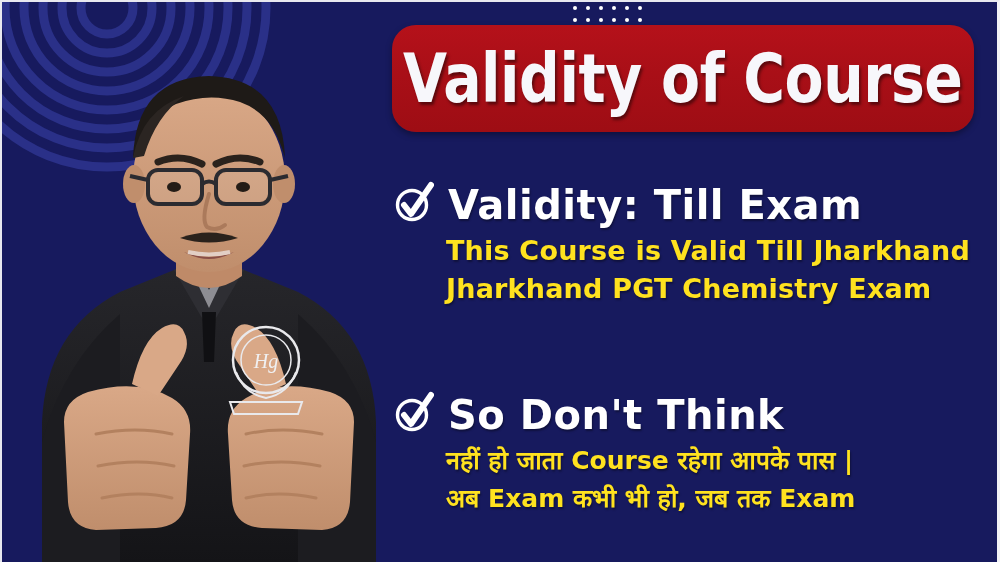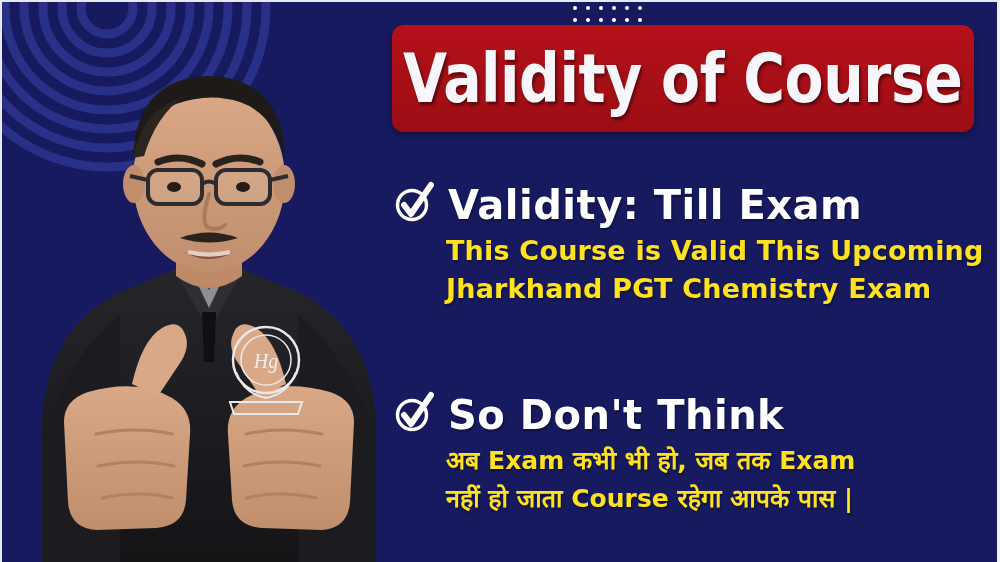--- a/index.html
+++ b/index.html
@@ -35,21 +35,21 @@
   #person{
     position:absolute;left:22px;top:60px;width:370px;height:502px;
     pointer-events:none;
   }
   #person svg{display:block;}
 
   
   #title-banner{
     position:absolute;left:390px;top:23px;width:582px;height:107px;
     background:linear-gradient(180deg,#b5111a 0%,#a90f17 45%,#9e0d14 100%);
-    border-radius:12px;
+    border-radius:24px;
     display:flex;align-items:center;justify-content:center;
     box-shadow:0 3px 6px rgba(0,0,0,.35);
   }
   #title-text{
     font-family:"DejaVu Sans Condensed","Liberation Sans Narrow","Liberation Sans",sans-serif;
     font-weight:700;
     font-size:68px;
     line-height:1;
     letter-spacing:-0.5px;
     color:#f7f7fb;
@@ -220,34 +220,34 @@
     <div class="head-row">
       <span class="check-icon">
         <svg width="40" height="44" viewBox="0 0 40 44" aria-hidden="true">
           <circle cx="18" cy="24" r="14.5" fill="none" stroke="#ffffff" stroke-width="3.4"></circle>
           <path d="M10 24 L17 33 L37 4" fill="none" stroke="#ffffff" stroke-width="6" stroke-linecap="round" stroke-linejoin="round"></path>
         </svg>
       </span>
       <span class="head-text">Validity: Till Exam</span>
     </div>
     <div class="sub-lines">
-      <div class="sub-line">This Course is Valid This Upcoming</div>
+      <div class="sub-line">This Course is Valid Till Jharkhand</div>
       <div class="sub-line">Jharkhand PGT Chemistry Exam</div>
     </div>
   </div>
 
   <div class="block" id="block2">
     <div class="head-row">
       <span class="check-icon">
         <svg width="40" height="44" viewBox="0 0 40 44" aria-hidden="true">
           <circle cx="18" cy="24" r="14.5" fill="none" stroke="#ffffff" stroke-width="3.4"></circle>
           <path d="M10 24 L17 33 L37 4" fill="none" stroke="#ffffff" stroke-width="6" stroke-linecap="round" stroke-linejoin="round"></path>
         </svg>
       </span>
       <span class="head-text">So Don't Think</span>
     </div>
     <div class="sub-lines">
+      <div class="sub-line hindi">नहीं हो जाता Course रहेगा आपके पास |</div>
       <div class="sub-line hindi">अब Exam कभी भी हो, जब तक Exam</div>
-      <div class="sub-line hindi">नहीं हो जाता Course रहेगा आपके पास |</div>
     </div>
   </div>
 
 </div>
 
 </body></html>

